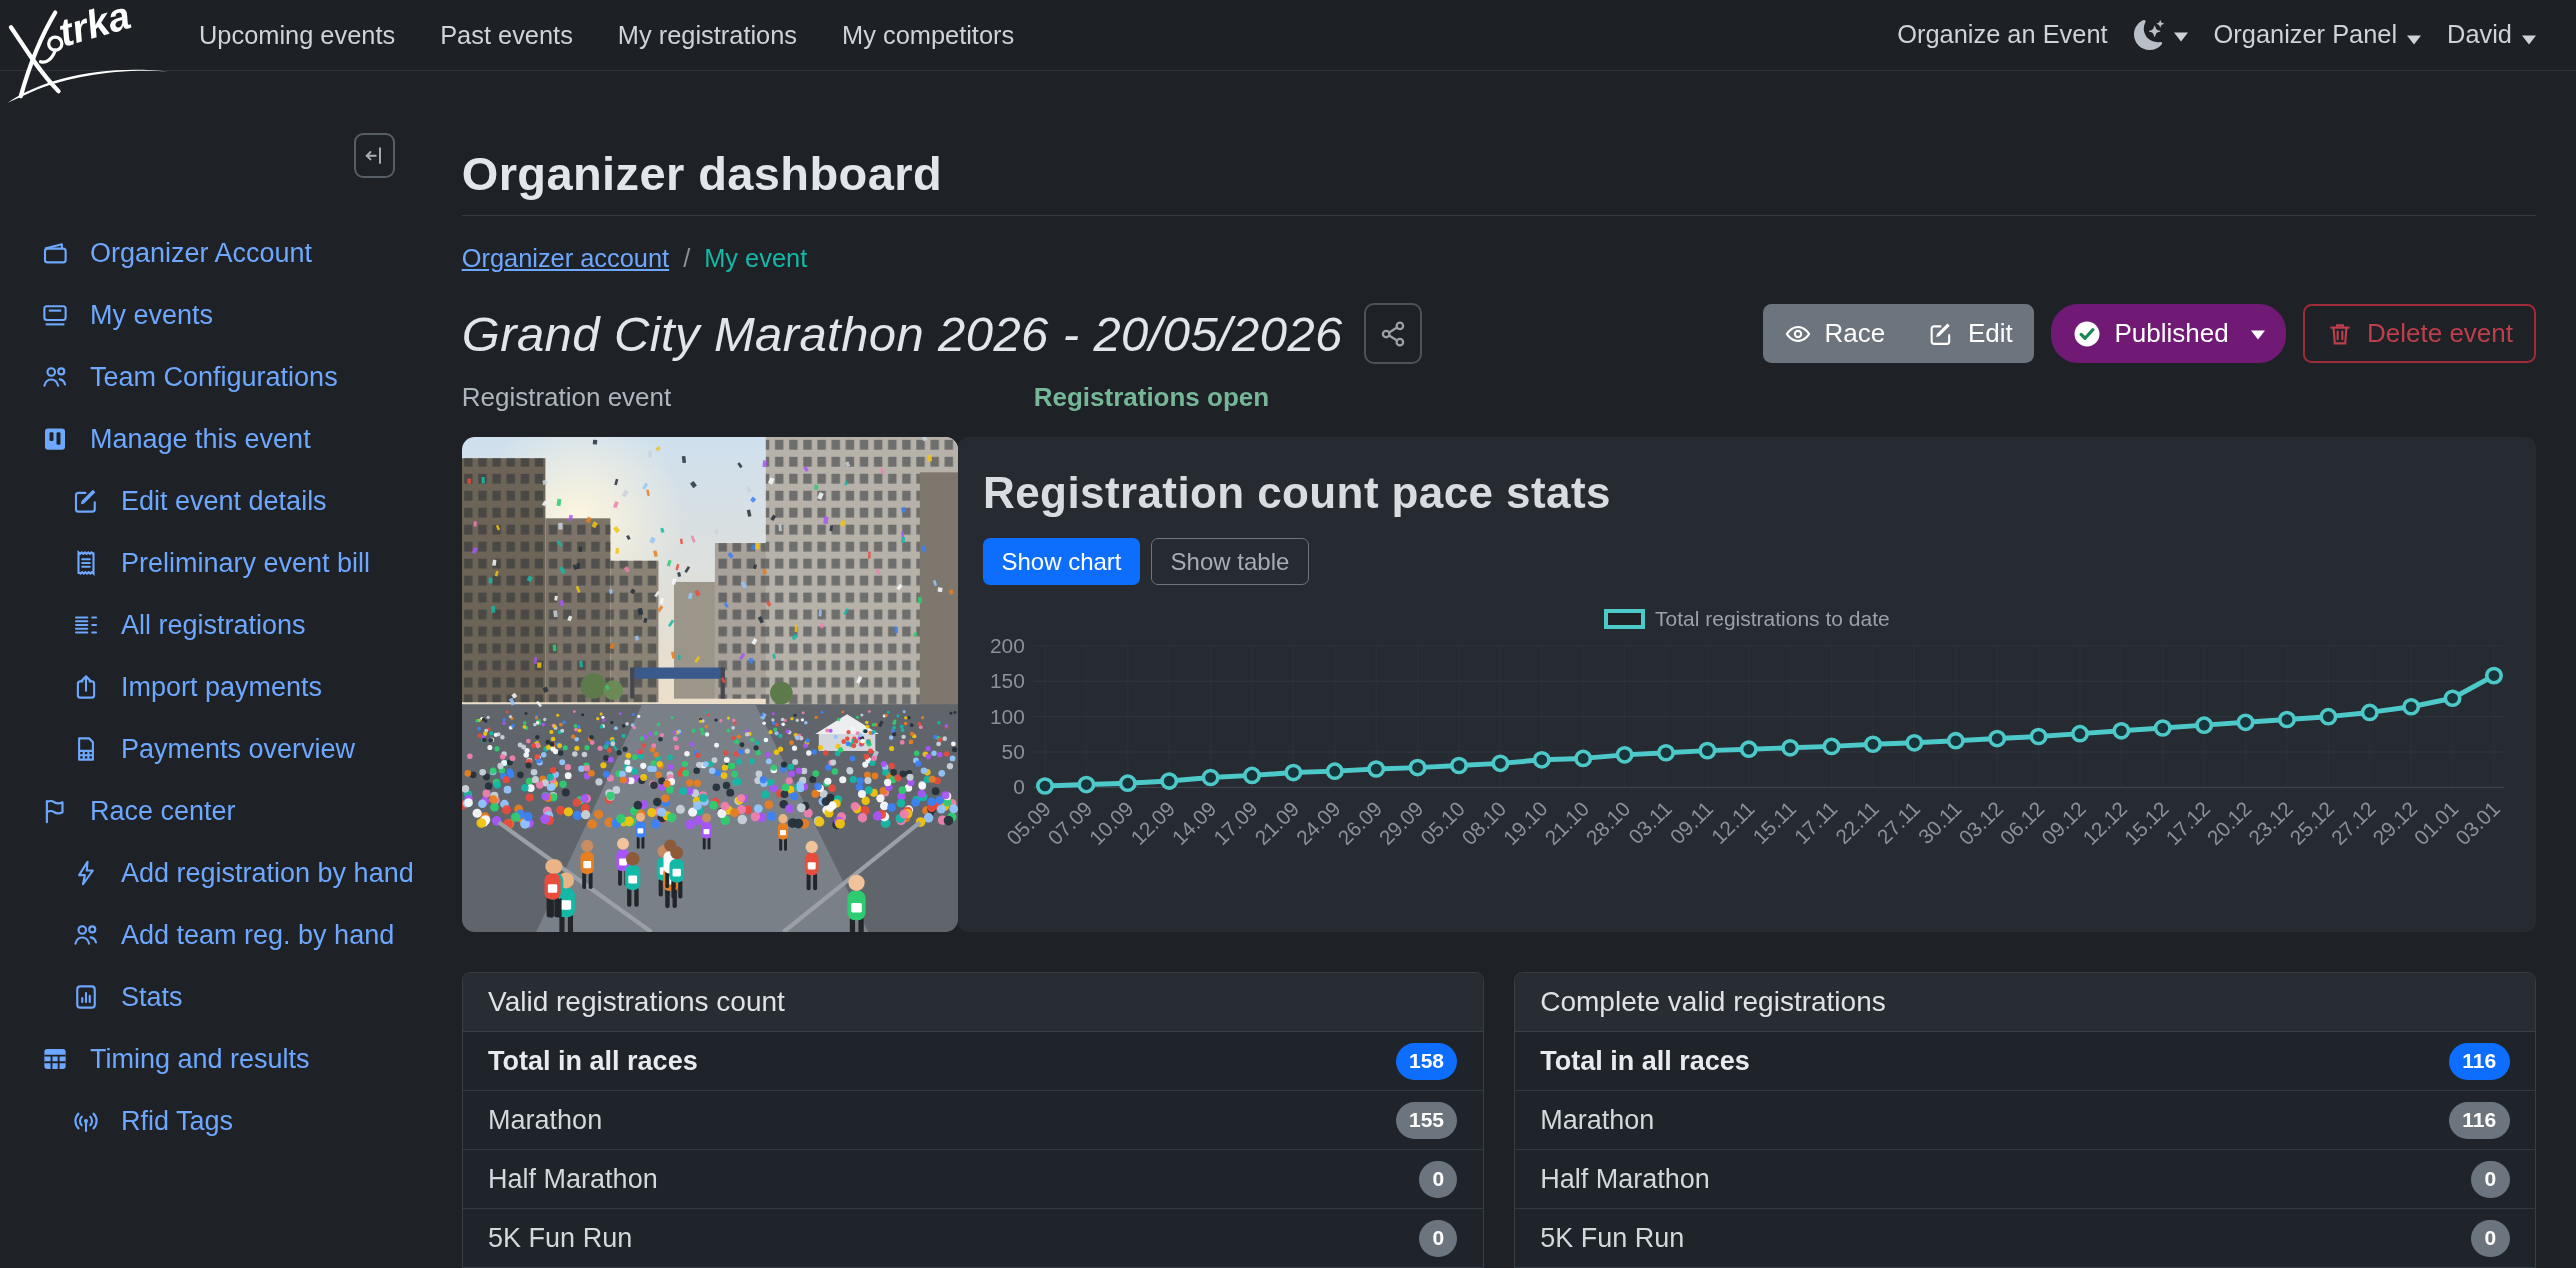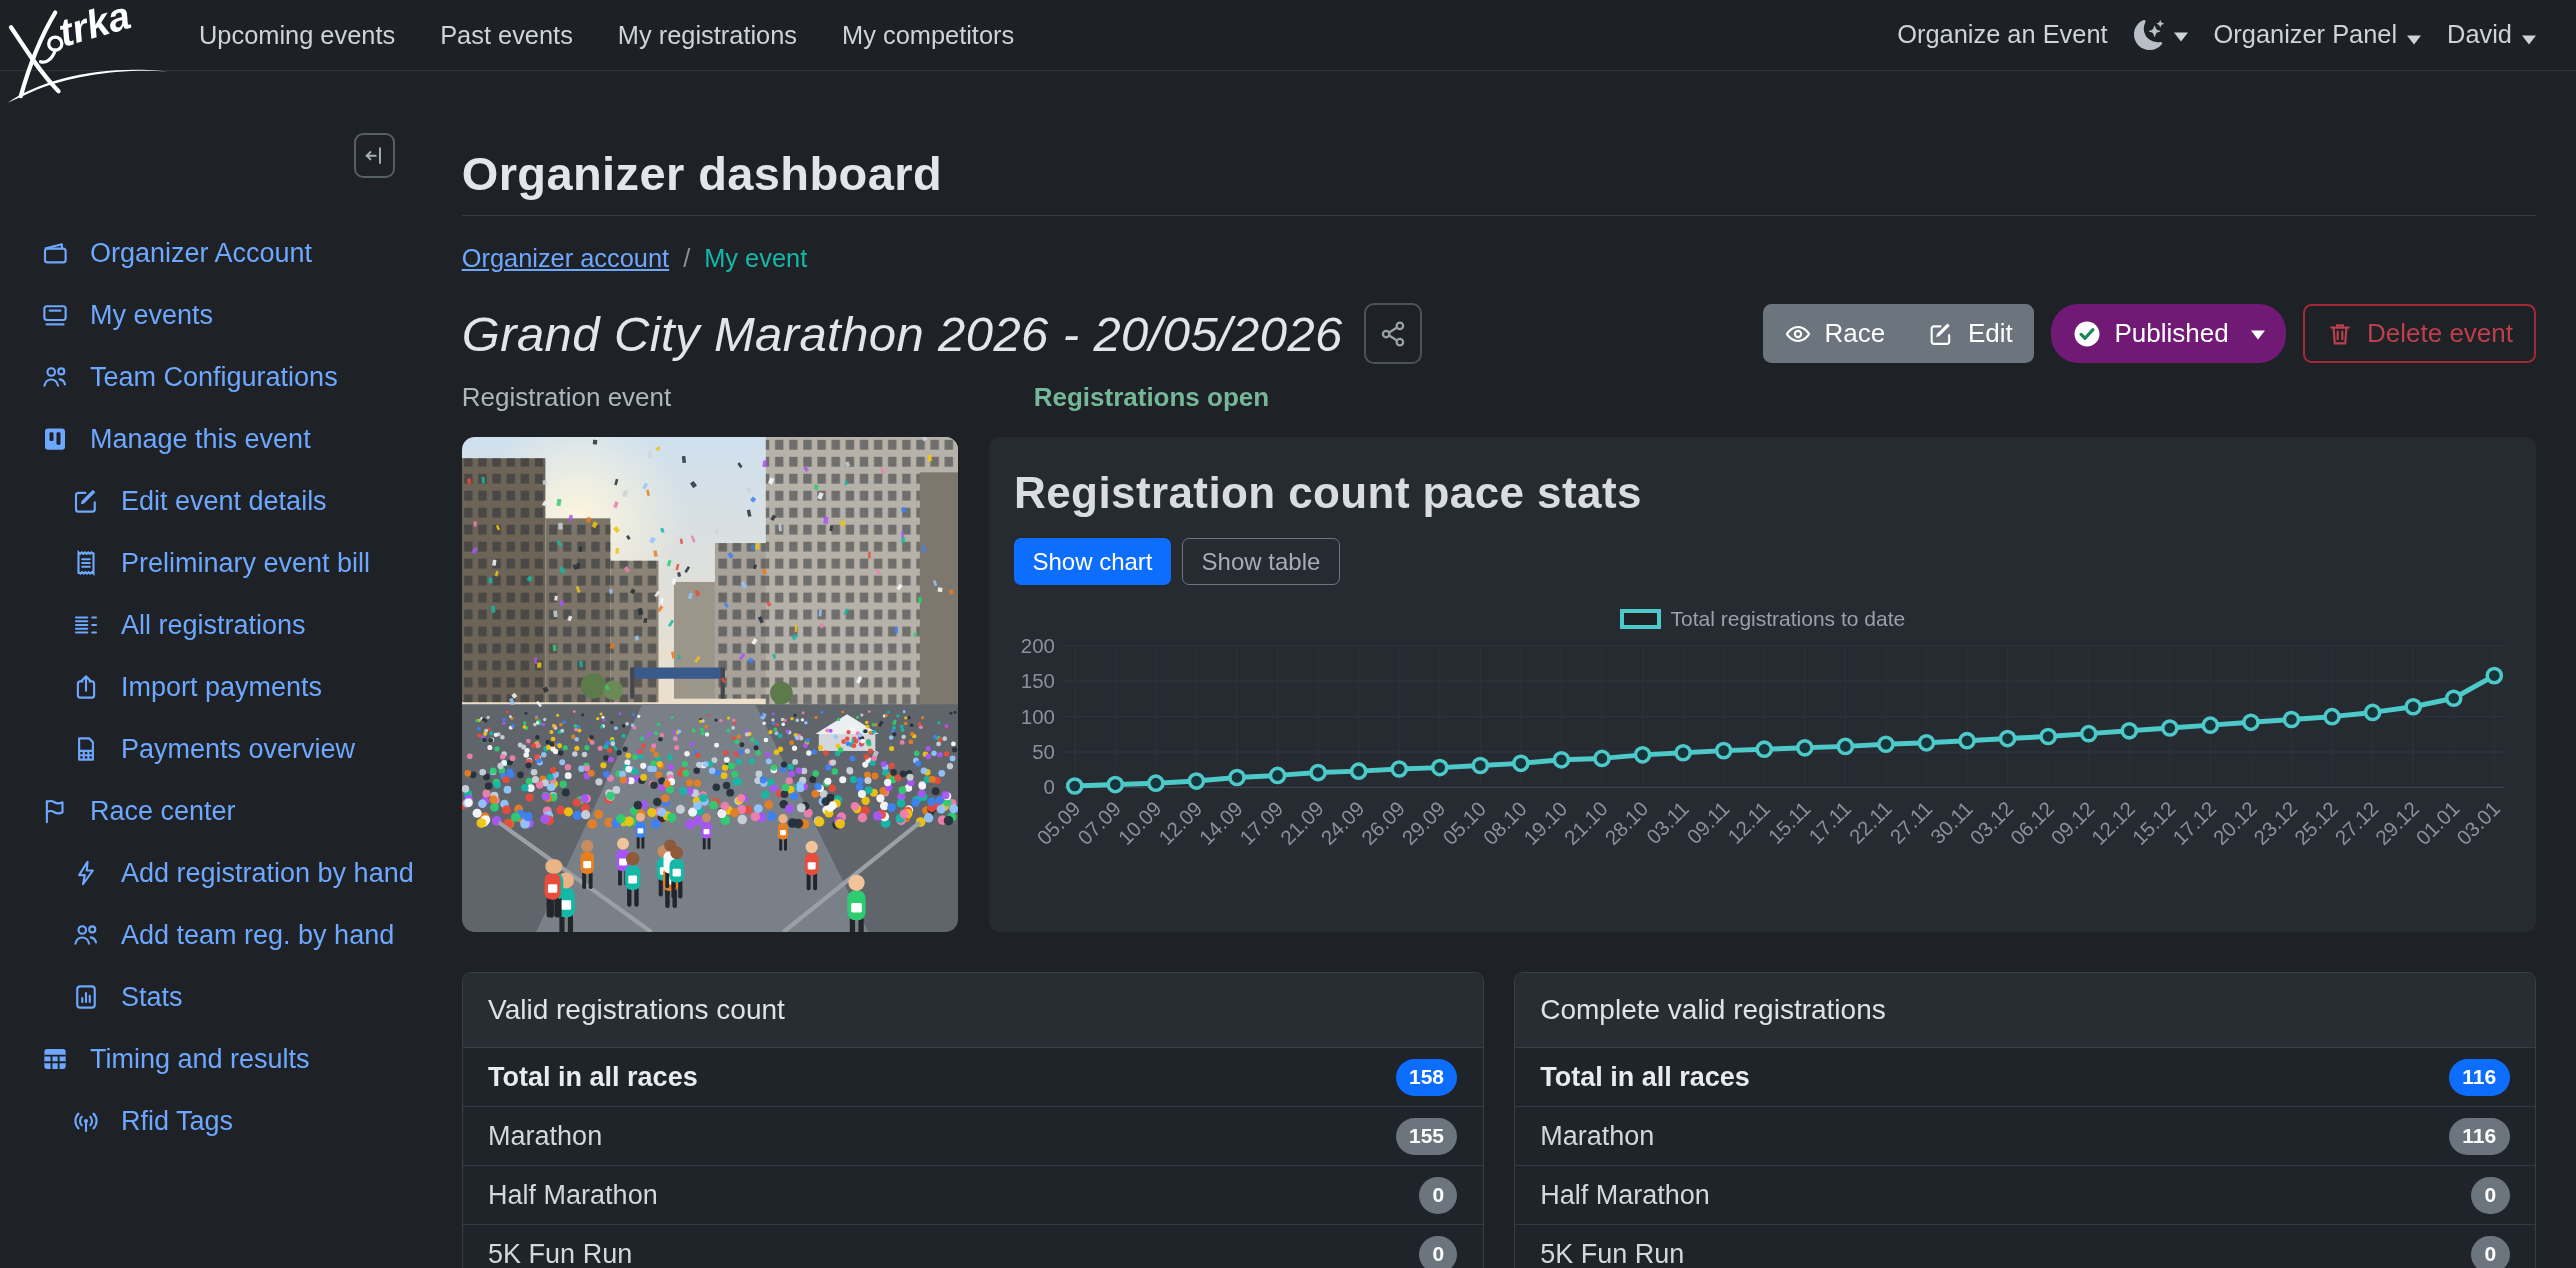--- a/index.html
+++ b/index.html
@@ -57,36 +57,36 @@
   .btn-group .btn-gray:first-child { border-radius: 8.5px 0 0 8.5px; }
   .btn-group .btn-gray:last-child  { border-radius: 0 8.5px 8.5px 0; }
   .btn-success { background: #701a75; color: #fff; border-radius: 27px; }
   .btn-success .caret { border-top-color:#fff; }
   .btn-outline-danger { background: transparent; border: 2.1px solid #9e2b36; color: #bd3f4b; }
   .status-row { display: grid; grid-template-columns: 496px 1fr; gap: 31px; margin-top: 18.4px;
     font-size: 26px; align-items: center; }
   .event-type { color: #adb5bd; }
   .reg-status { color: #75b798; font-weight: 700; padding-left: 45px; }
   
-  .media-row { display: grid; grid-template-columns: 496px 1fr; gap: 31px; margin-top: 24px; }
+  .media-row { display: grid; grid-template-columns: 496px 1fr; margin-top: 24px; }
   .photo { width: 496px; height: 495px; border-radius: 12.7px; overflow: hidden; display:block; }
   .chart-card { background: #262a31; border-radius: 10px; height: 495px; padding: 31px 25.4px 0; }
   .chart-title { font-size: 44px; font-weight: 700; color: #d9dde1; margin-bottom: 20px; letter-spacing:0.4px;}
   .chart-btns { display: flex; gap: 11.3px; margin-bottom: 21px; }
   .btn-sm { height: 47px; padding: 0 18.4px; font-size: 24px; border-radius: 7px; display:flex; align-items:center; cursor:pointer; font-family: inherit;}
   .btn-primary { background: #0d6efd; color: #fff; border: none; }
   .btn-outline-sec { background: transparent; color: #a6adb5; border: 1.4px solid #6c757d; }
   .legend { display: flex; align-items: center; justify-content: center; gap: 10px; margin-bottom: 4.2px; height: 25.4px;}
   .legend-swatch { width: 41px; height: 20px; border: 4.2px solid #4dc9c9; background: #1e2126; }
   .legend-label { font-size: 21px; color: #9aa1a8; }
   .chart-svg { display: block; width: 100%; height: 300px; }
   
   .tables-row { display: grid; grid-template-columns: 1fr 1fr; gap: 30px; margin-top: 40px; }
   .card { background: #1f232a; border: 1.4px solid #383f47; border-radius: 8.5px; overflow: hidden; }
-  .card-header { background: #282d34; border-bottom: 1.4px solid #383f47; height: 75px;
+  .card-header { background: #282d34; border-bottom: 1.4px solid #383f47; height: 59px;
     display: flex; align-items: center; padding: 0 25.4px; font-size: 28px; color: #dfe3e7; }
   .trow { display: flex; align-items: center; justify-content: space-between;
     height: 59px; padding: 0 25.4px; border-bottom: 1.4px solid #343a41; font-size: 27px; color: #d3d8dd; }
   .trow.total .tlabel { font-weight: 700; color: #e9ecef; }
   .badge { font-size: 21px; font-weight: 700; color: #fff; border-radius: 706px; padding: 6.4px 13.4px; }
   .badge.primary { background: #0d6efd; }
   .badge.gray { background: #6c757d; }
   .trow.partial { border-bottom: none; height: 14px; }
   svg { display: block; }
 </style>

